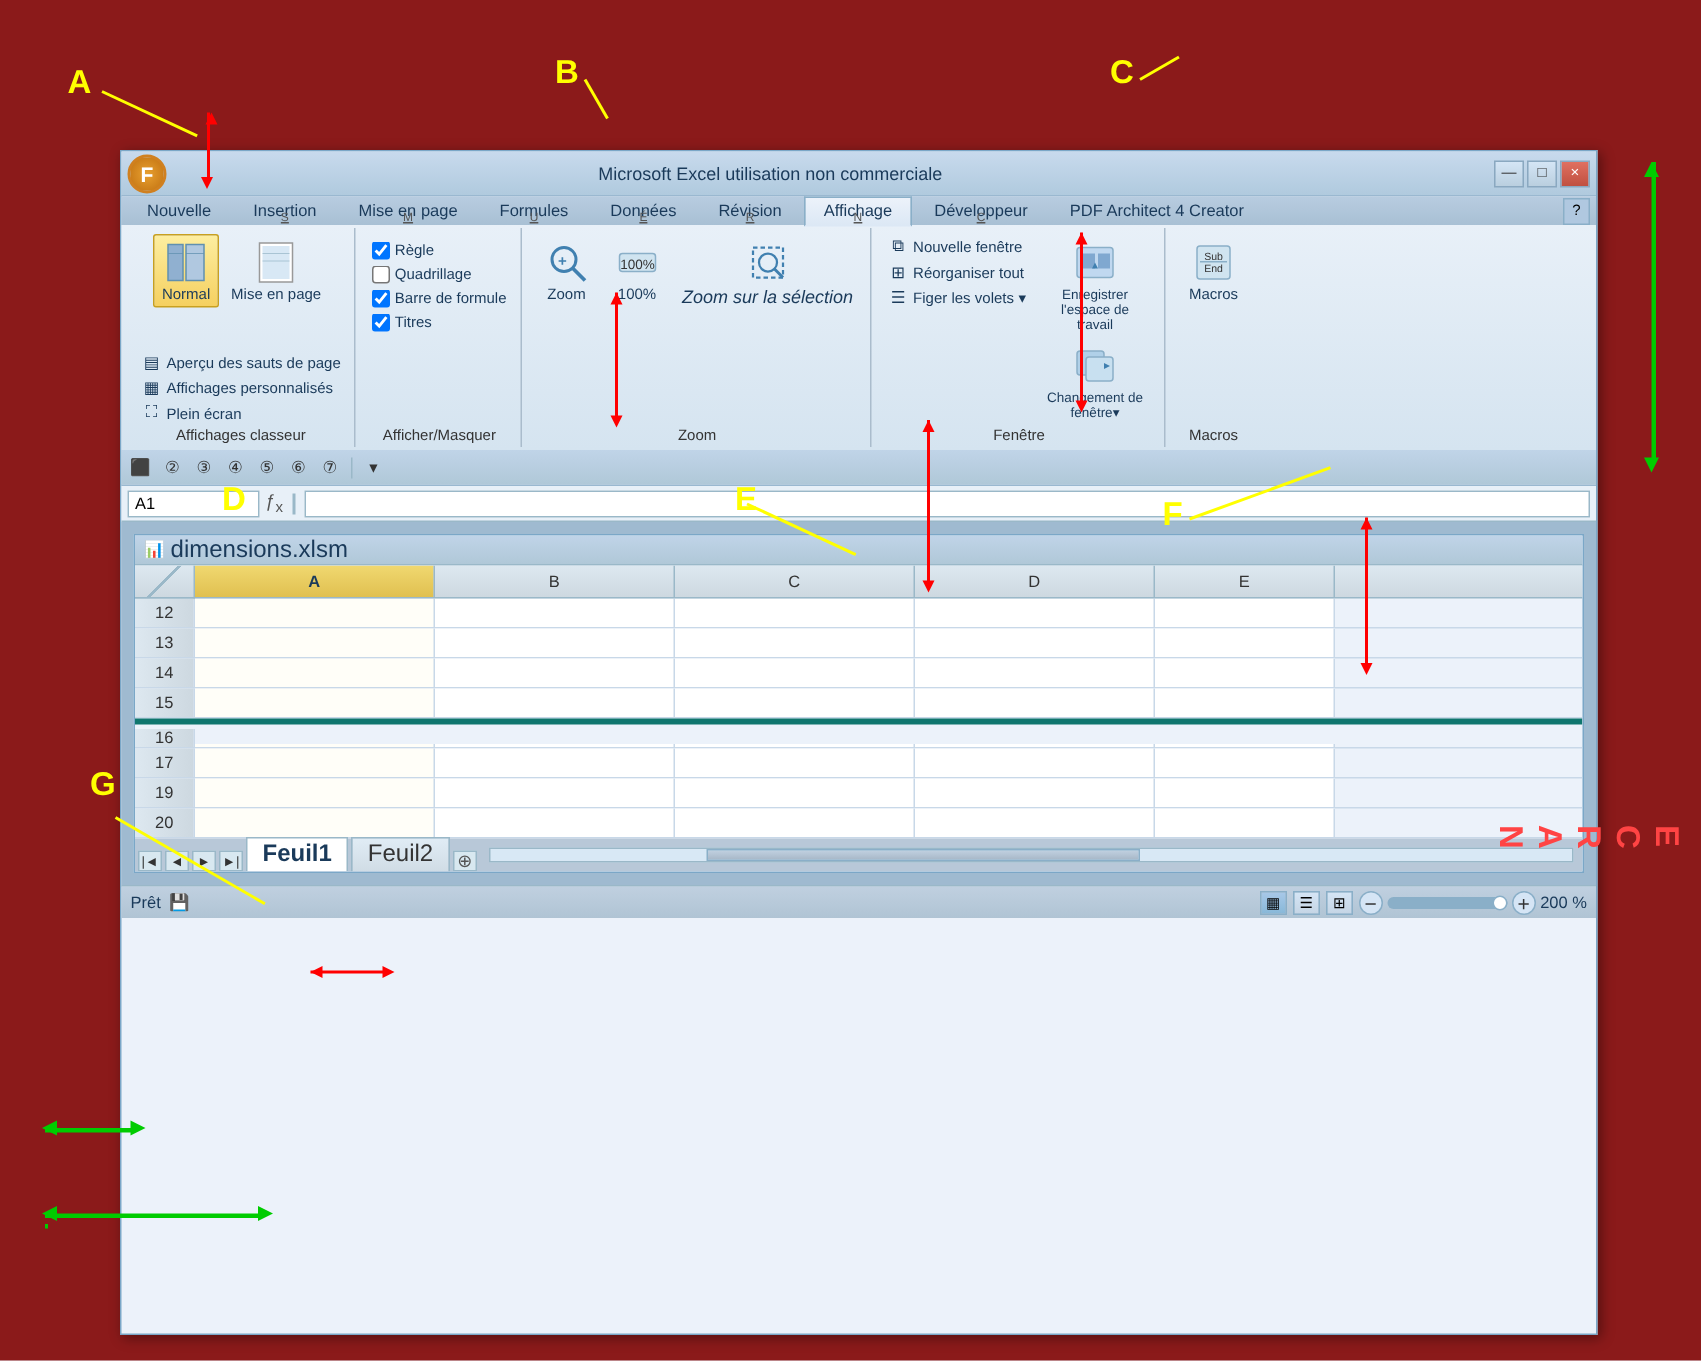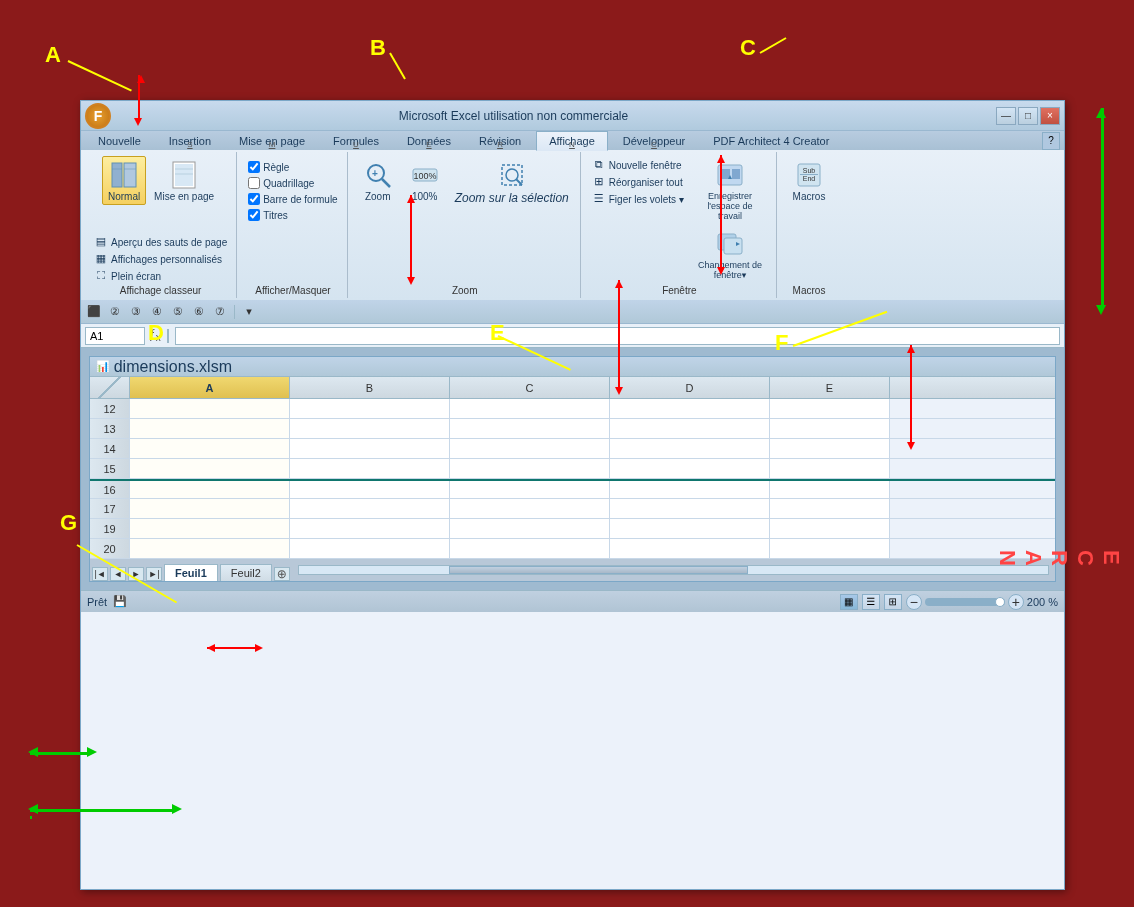--- a/index.html
+++ b/index.html
@@ -244,21 +244,21 @@
     .formula-bar {
       display: flex;
       align-items: center;
       background: #E8F0F8;
       border-bottom: 1px solid #9AB8C8;
       height: 24px;
       padding: 0 4px;
       gap: 4px;
     }
     .name-box {
-      width: 60px;
+      width: 88px;
       height: 18px;
       border: 1px solid #9AB8C8;
       background: white;
       padding: 1px 4px;
       font-size: 11px;
       display: flex;
       align-items: center;
     }
     .formula-icon {
       font-size: 12px;
@@ -342,21 +342,21 @@
       align-items: center;
       justify-content: center;
       font-size: 9px;
       color: #333;
       cursor: pointer;
       border: 1px solid #9AB8C8;
       background: #D8E8F0;
     }
     .sheet-tab {
       padding: 2px 10px;
-      font-size: 11px;
+      font-size: 16px;
       cursor: pointer;
       border: 1px solid #9AB8C8;
       border-bottom: none;
       background: linear-gradient(to bottom, #E0ECF5, #D0DCE5);
       color: #333;
     }
     .sheet-tab.active {
       background: white;
       font-weight: bold;
       color: #1A3A5A;
@@ -611,21 +611,21 @@
         </div>
         <div class="ribbon-btn-small">
           <span class="small-icon">▦</span>
           <span>Affichages personnalisés</span>
         </div>
         <div class="ribbon-btn-small">
           <span class="small-icon">⛶</span>
           <span>Plein écran</span>
         </div>
       </div>
-      <div class="ribbon-group-label">Affichage classeur</div>
+      <div class="ribbon-group-label">Affichages classeur</div>
     </div>
 
     <div class="ribbon-group">
       <div class="ribbon-group-items">
         <div style="display:flex; flex-direction:column; gap:2px; padding-top:4px;">
           <div class="ribbon-btn-small">
             <input type="checkbox" checked="" style="width: 12px; height: 12px;"> 
               <span>Règle</span>
           </div>
           <div class="ribbon-btn-small">
@@ -807,21 +807,21 @@
           </div>
           <div class="grid-row">
             <div class="row-num">15</div>
             <div class="grid-cell col-a"></div>
             <div class="grid-cell col-b"></div>
             <div class="grid-cell col-c"></div>
             <div class="grid-cell col-d"></div>
             <div class="grid-cell col-e"></div>
           </div>
 
-          <div class="grid-row" style="border-top:2px solid #0f766e;">
+          <div class="grid-row" style="border-top:4px solid #0f766e;align-items:flex-end;">
             <div class="row-num" style="position:relative;">
               16
             </div>
             <div class="grid-cell col-a"></div>
             <div class="grid-cell col-b"></div>
             <div class="grid-cell col-c"></div>
             <div class="grid-cell col-d"></div>
             <div class="grid-cell col-e"></div>
           </div>
           <div class="grid-row">

